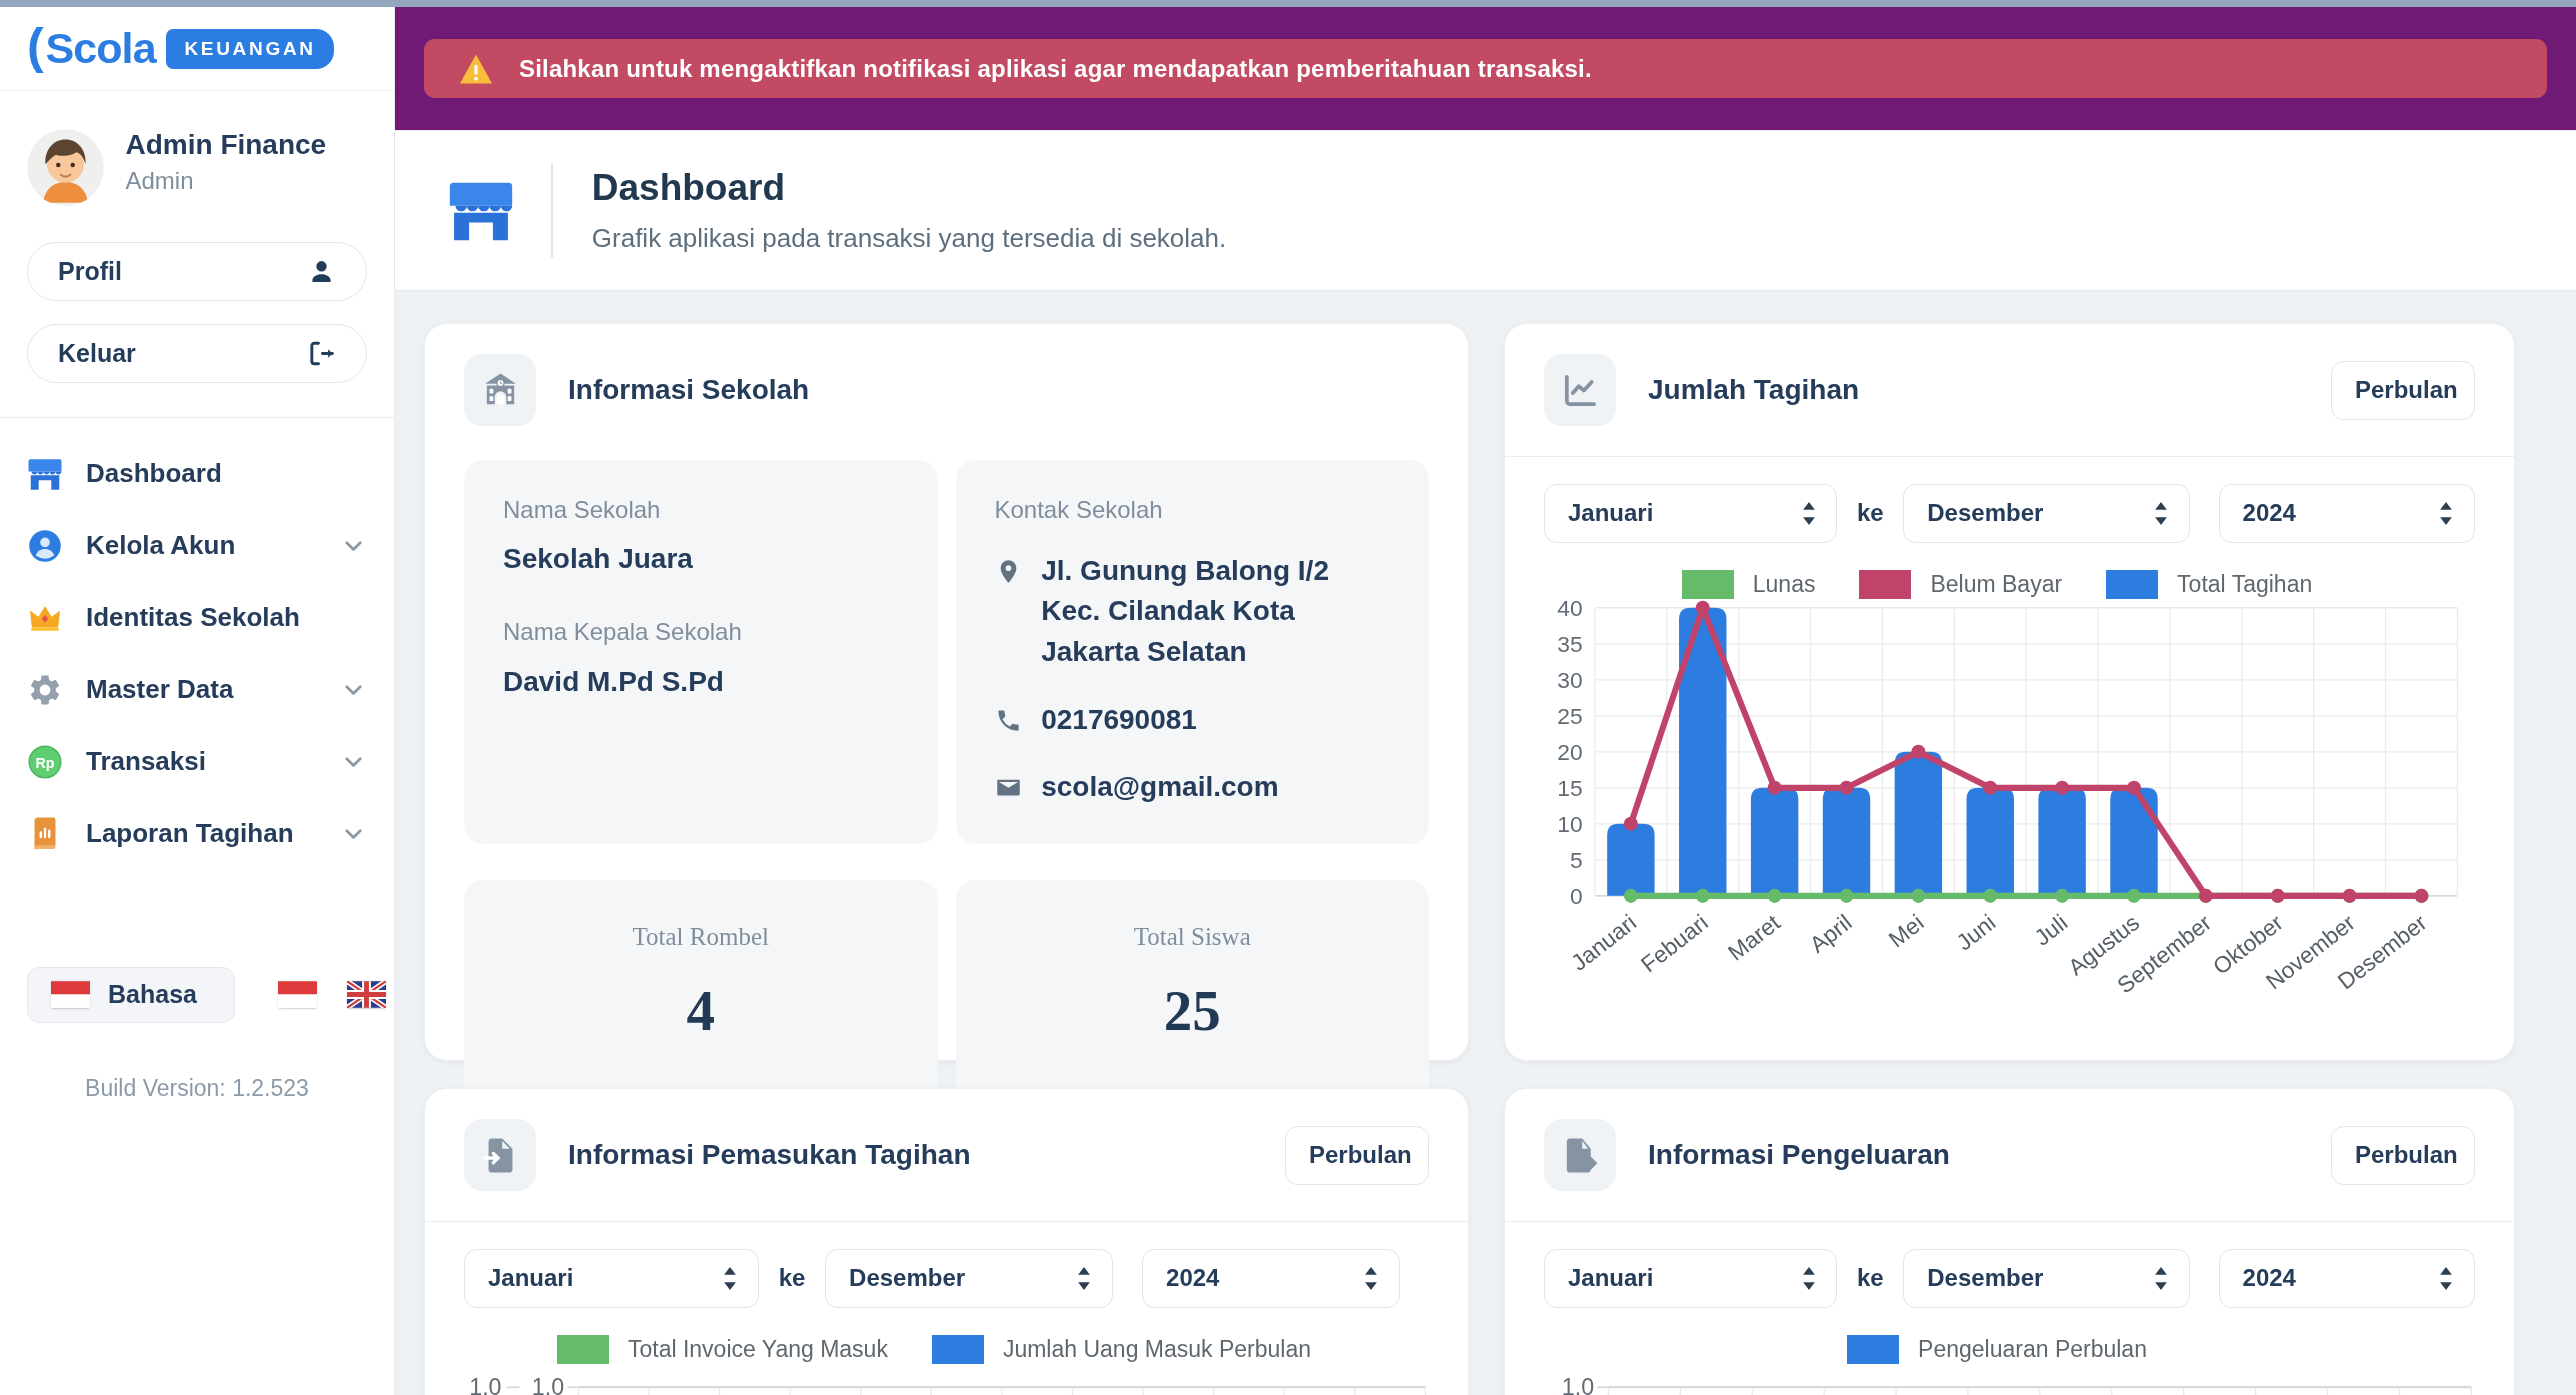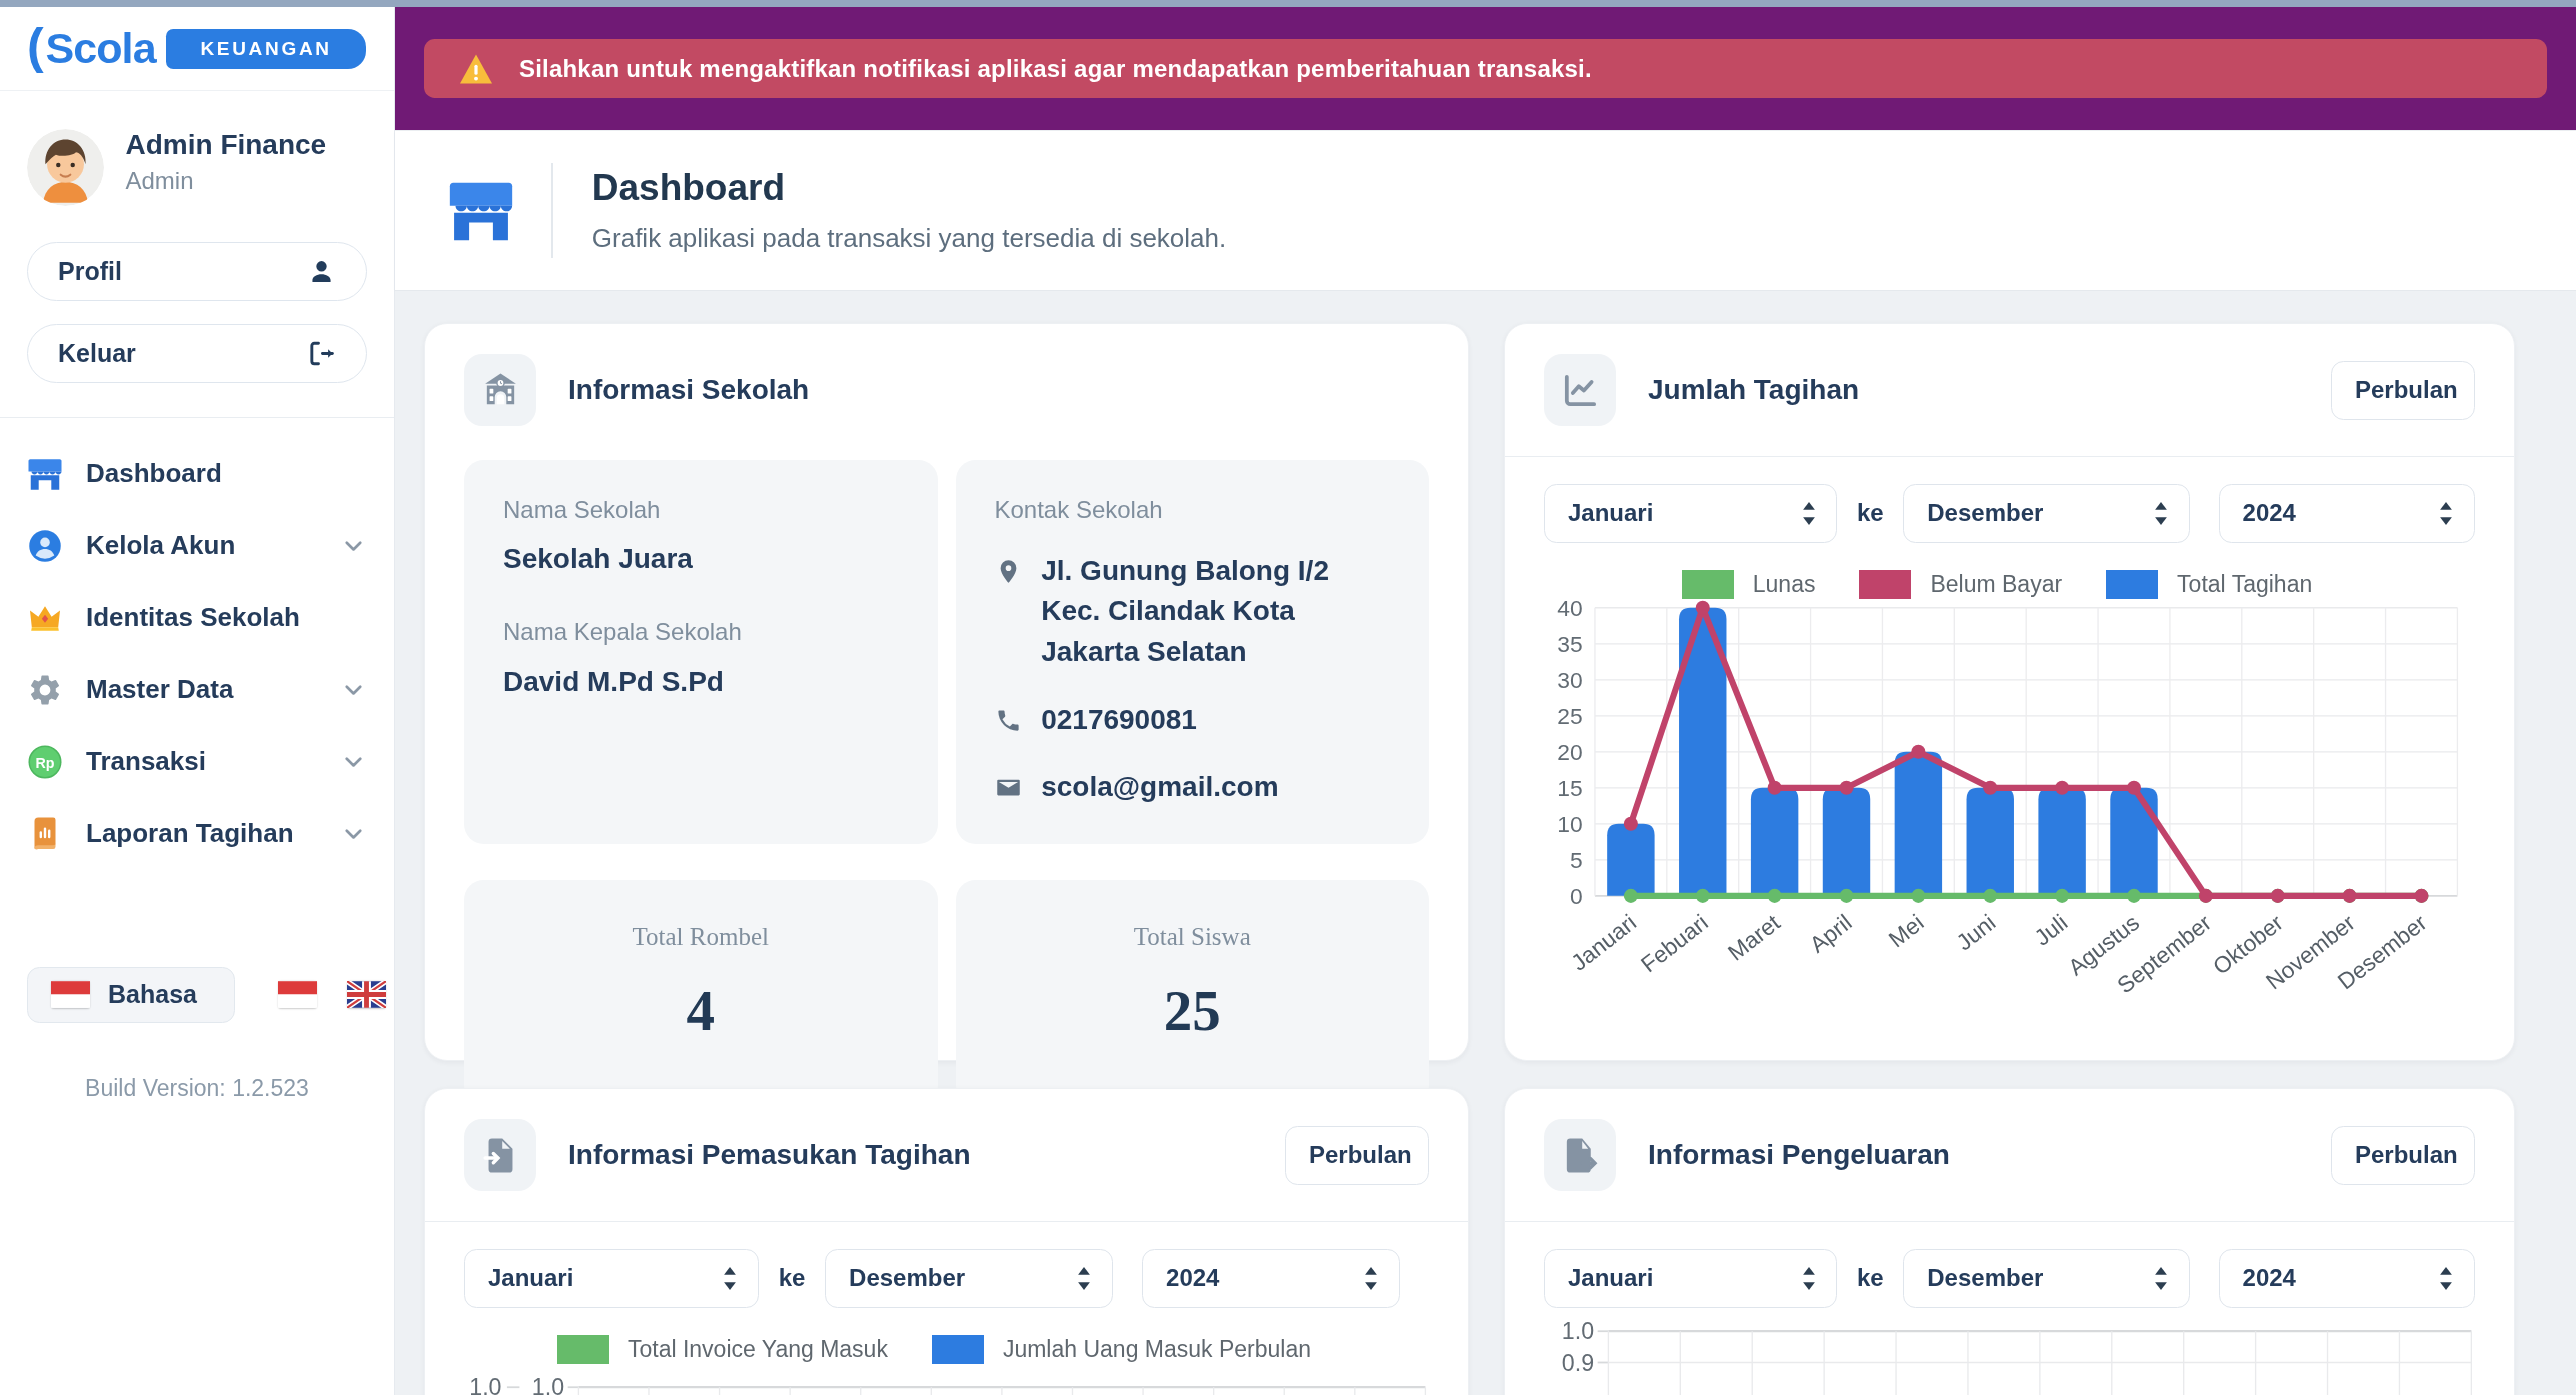--- a/index.html
+++ b/index.html
@@ -6,21 +6,21 @@
   html,body { width:2576px; height:1395px; overflow:hidden; }
   body { font-family:"Liberation Sans","DejaVu Sans",sans-serif; background:#eef1f4; color:#253c5b; }
   .top-strip { height:7.2px; background:#94a7bf; }
   .app { display:flex; height:1388px; }
 
   
   .sidebar { width:395px; background:#fff; border-right:0.9px solid #e6eaef; flex:none; display:flex; flex-direction:column; }
   .logo-row { height:84px; display:flex; align-items:center; padding-left:27px; border-bottom:0.9px solid #eef1f4; }
   .logo-paren { color:#2b7de1; font-size:50px; font-weight:700; margin-right:1.8px; transform:translateY(-2.7px); }
   .logo-text { color:#2b7de1; font-size:43px; font-weight:700; letter-spacing:-0.9px; }
-  .logo-badge { margin-left:10.7px; background:#2b7de1; color:#fff; font-size:19px; font-weight:700; letter-spacing:2.7px; padding:9px 34px; border-radius:7.2px 18px 18px 7.2px; }
+  .logo-badge { margin-left:10.7px; background:#2b7de1; color:#fff; font-size:19px; font-weight:700; letter-spacing:2.7px; padding:9px 18px; border-radius:7.2px 18px 18px 7.2px; }
   .side-pad { padding:0 27px; }
   .user-row { display:flex; gap:21.5px; margin-top:38px; }
   .avatar { width:77px; height:77px; border-radius:50%; overflow:hidden; flex:none; }
   .user-name { font-size:28px; font-weight:700; color:#253c5b; }
   .user-role { font-size:24px; color:#7f8e9d; margin-top:5.4px; }
   .side-btn { width:100%; height:59px; margin-top:23px; background:#fff; border:1.8px solid #dfe6ee; border-radius:34px; display:flex; align-items:center; justify-content:space-between; padding:0 30px; font-size:25px; font-weight:700; color:#253c5b; cursor:pointer; }
   .side-btn:first-of-type { margin-top:36px; }
   .side-divider { border-top:0.9px solid #e9edf1; margin:34px -27px 0; }
   .nav { margin-top:19.7px; }
   .nav-item { display:flex; align-items:center; gap:23px; height:72px; font-size:26px; font-weight:700; color:#253c5b; cursor:pointer; }
@@ -576,20 +576,24 @@
                 </svg>
               </div>
             <div class="select f-year">
                 <span>2024</span>
                 <svg width="16" height="23" viewBox="0 0 12 18">
                   <path d="M6 0l4.6 6H1.4z" fill="#2c3e50"></path>
                   <path d="M6 18l4.6-6H1.4z" fill="#2c3e50"></path>
                 </svg>
               </div>
           </div>
+          <div class="legend" id="legend-2">
+              <span class="sw" style="background: rgb(45, 124, 224);"></span>
+              <span class="lg-lbl">Pengeluaran Perbulan</span>
+            </div>
           <div class="chart-wrap">
             <svg id="chart-pengeluaran" viewBox="0 0 1042 120">
                 <text x="56" y="35" text-anchor="end" font-size="26" fill="#626b73">1.0</text>
                 <line x1="60" y1="26" x2="72" y2="26" stroke="#d7d9db" stroke-width="2"></line>
                 <line x1="72" y1="26" x2="1038" y2="26" stroke="#d7d9db" stroke-width="2.5"></line>
                 <text x="56" y="70" text-anchor="end" font-size="26" fill="#626b73">0.9</text>
                 <line x1="60" y1="61" x2="72" y2="61" stroke="#d7d9db" stroke-width="2"></line>
                 <line x1="72" y1="61" x2="1038" y2="61" stroke="#e9eaec" stroke-width="1.5"></line>
                 <line x1="72" y1="26" x2="72" y2="120" stroke="#e9eaec" stroke-width="1.5"></line>
                 <line x1="152.5" y1="26" x2="152.5" y2="120" stroke="#e9eaec" stroke-width="1.5"></line>

